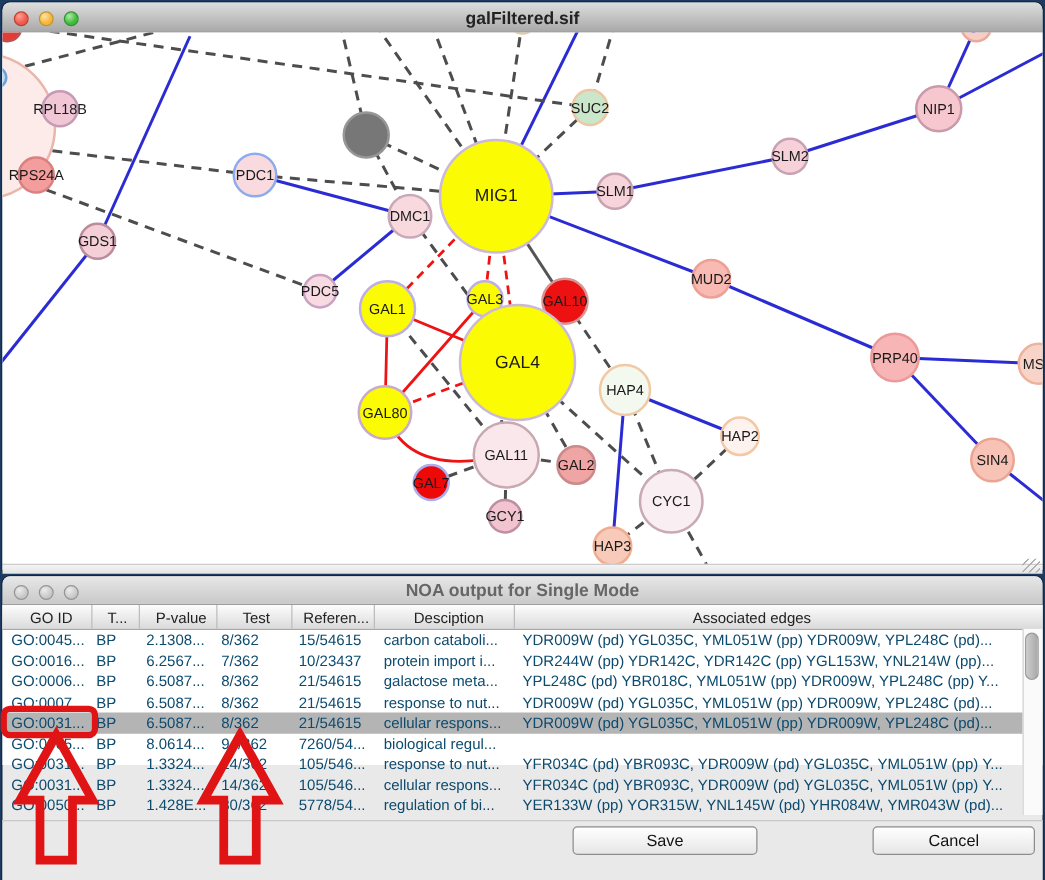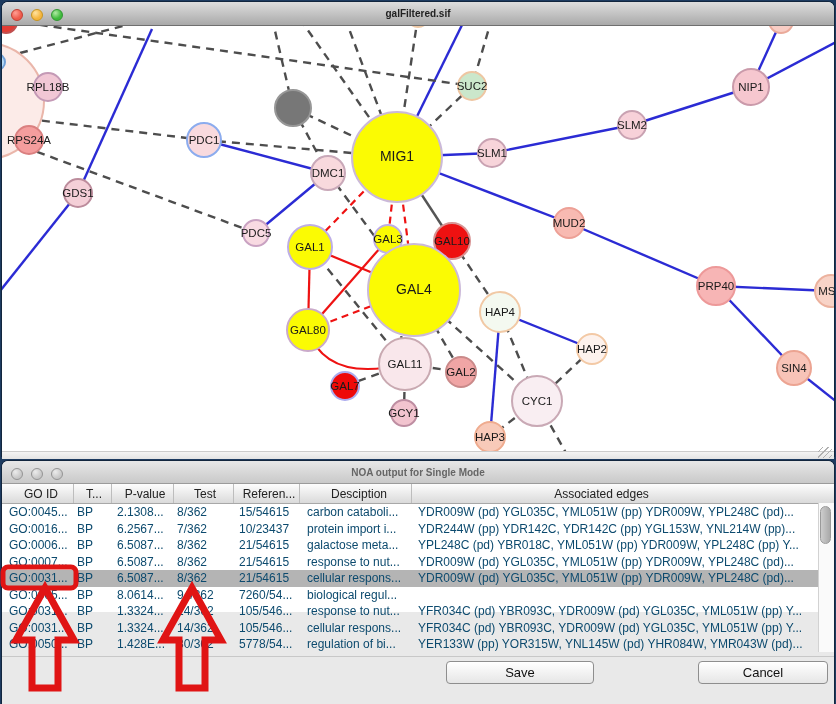--- a/index.html
+++ b/index.html
@@ -4,21 +4,21 @@
 <style>
   html,body{margin:0;padding:0;width:836px;height:704px;overflow:hidden;
     background:#1d3b60;font-family:"Liberation Sans",sans-serif;}
   .win{position:absolute;left:2px;width:832px;background:#fff;border-radius:6px 6px 0 0;
     box-shadow:0 0 0 1px rgba(0,0,0,.35);}
   
   #win-top{top:2px;height:454px;}
   .titlebar{height:23px;border-radius:6px 6px 0 0;
     background:linear-gradient(#dedede,#a9a9a9);border-bottom:1px solid #6f6f6f;
     position:relative;display:flex;align-items:center;justify-content:center;}
-  .titlebar .title{font-size:10px;font-weight:bold;color:#222;}
+  .titlebar .title{font-size:14px;font-weight:bold;color:#222;}
   .lights{position:absolute;left:9px;top:7px;display:flex;gap:8px;}
   .light{width:12px;height:12px;border-radius:50%;box-sizing:border-box;}
   .light.red{background:radial-gradient(circle at 35% 30%,#ff9f94,#ee5a4c 60%);border:1px solid #c23d31;}
   .light.yellow{background:radial-gradient(circle at 35% 30%,#ffe3a0,#f5b53e 60%);border:1px solid #c8951f;}
   .light.green{background:radial-gradient(circle at 35% 30%,#b0eaa4,#3fba3c 60%);border:1px solid #2f9630;}
   .light.gray{background:radial-gradient(circle at 35% 30%,#ececec,#c7c7c7 65%);border:1px solid #949494;}
   #canvas{display:block;background:#fff;}
   #bottomstrip{height:7px;background:linear-gradient(#f4f4f4,#e3e3e3);border-top:1px solid #cccccc;position:relative;}
   #grip{position:absolute;right:2px;bottom:1px;width:14px;height:11px;
     background:repeating-linear-gradient(135deg,transparent 0 3px,#b0b0b0 3px 4px);}
@@ -40,21 +40,21 @@
   .c2{width:62px;padding-left:5px;} .c3{width:60px;padding-left:3px;}
   .c4{width:66px;padding-left:5px;} .c5{width:112px;padding-left:7px;}
   .c6{flex:1;padding-left:6px;}
   #vscroll{position:absolute;right:0;top:19px;width:15px;height:149px;background:#fafafa;border-left:1px solid #d2d2d2;}
   #vthumb{position:absolute;left:1px;top:3px;width:11px;height:38px;border-radius:6px;
     background:linear-gradient(90deg,#cdcdcd,#a9a9a9);border:1px solid #9a9a9a;box-sizing:border-box;}
   #buttonbar{position:absolute;left:0;top:195px;width:832px;height:48px;background:#e9e9e9;border-top:1px solid #c8c8c8;}
   .btn{position:absolute;top:4px;height:21px;border:1px solid #8e8e8e;border-radius:4px;
     background:linear-gradient(#ffffff,#e6e6e6);font-size:13px;color:#111;
     display:flex;align-items:center;justify-content:center;box-shadow:0 1px 0 rgba(255,255,255,.7) inset;}
-  #btn-save{left:444px;width:146px;}
+  #btn-save{left:456px;width:146px;}
   #btn-cancel{left:696px;width:128px;}
   
   #annot{position:absolute;left:0;top:0;pointer-events:none;z-index:50;}
 </style>
 </head>
 <body>
 
 <div class="win" id="win-top">
   <div class="titlebar">
     <div class="lights">

